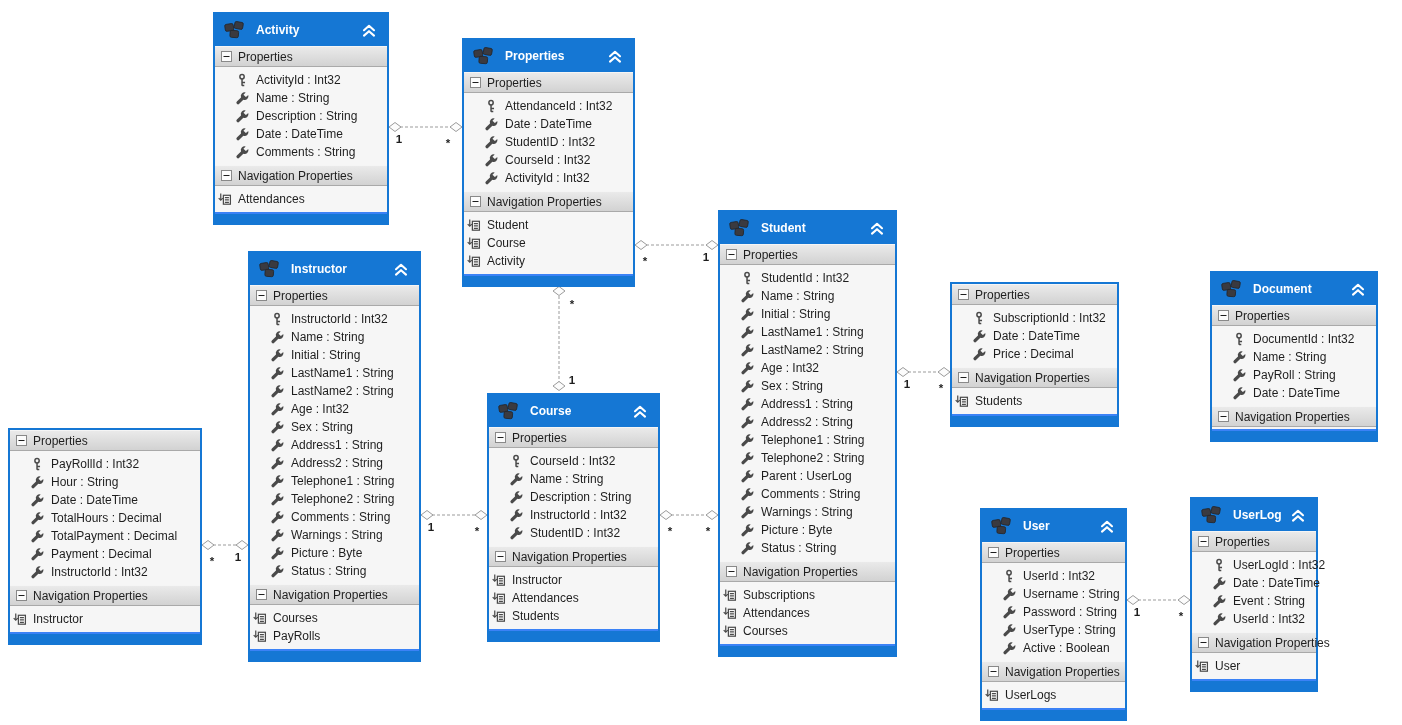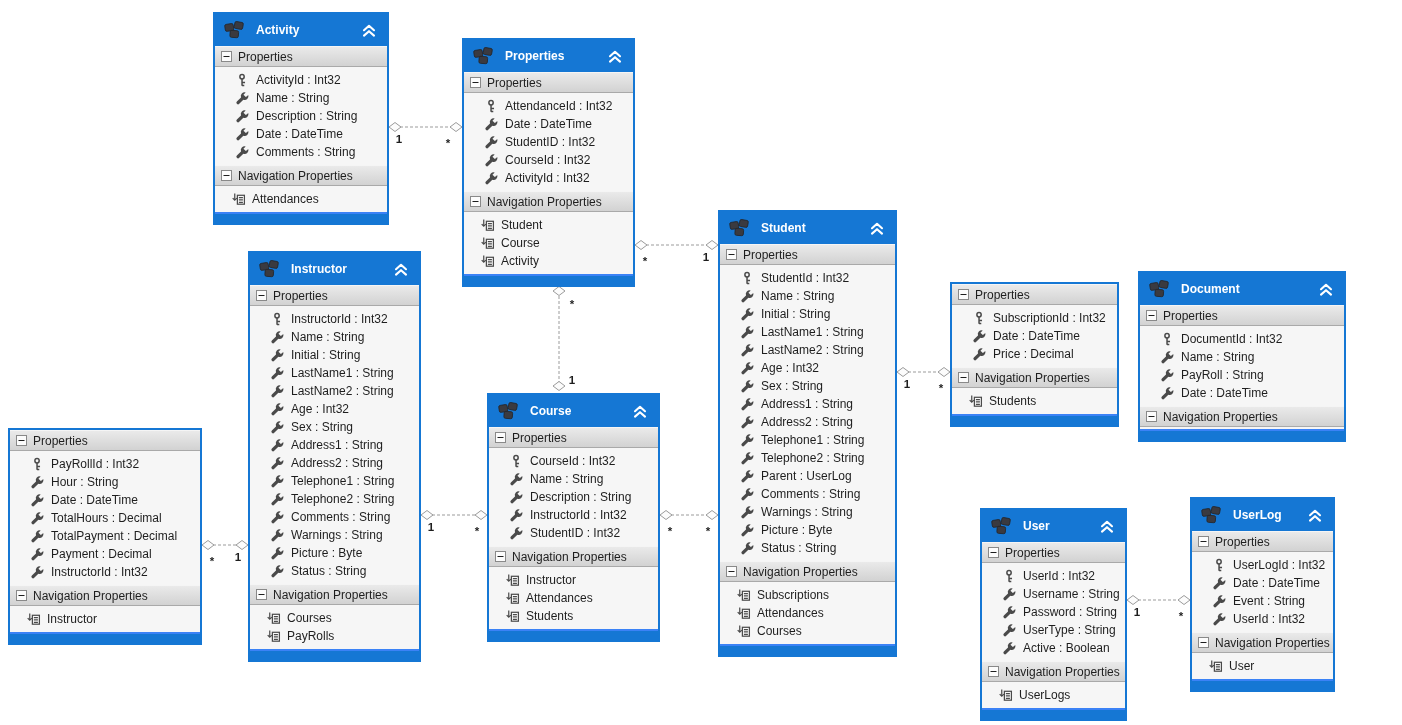--- a/index.html
+++ b/index.html
@@ -30,21 +30,21 @@
     border-top: 1px solid #f5f5f5; border-bottom: 1px solid #a9a9a9;
     font-size: 12px; color: #1e1e1e; white-space: nowrap;
   }
   .minus-icon { width: 11px; height: 11px; display: flex; flex: none; }
   .rows { background: #f6f6f6; padding: 4px 0; }
   .rows.empty { padding: 1px 0; }
   .prop-row {
     height: 18px; display: flex; align-items: center; gap: 6px;
     padding-left: 20px; font-size: 12px; color: #1e1e1e; white-space: nowrap;
   }
-  .nav-rows .prop-row { padding-left: 16px; }
+  .nav-rows .prop-row { padding-left: 2px; }
   .row-icon { width: 15px; height: 15px; display: flex; flex: none; }
   .row-icon svg, .entity-icon svg, .collapse-btn svg, .minus-icon svg { width: 100%; height: 100%; }
   .entity-footer { height: 9px; background: #1577d4; margin-top: 2px; }
 </style>
 </head>
 <body>
 
 <div class="canvas" id="canvas">
   <svg id="assoc-layer" width="1402" height="725">
       <g>
@@ -985,21 +985,21 @@
                 <rect x="6.8" y="3.5" width="7.5" height="9.5" fill="#fafafa"></rect>
                 <path d="M8.4 6h4.3M8.4 8.5h4.3M8.4 11h4.3"></path>
               </svg>
             </span>
             <span>Students</span>
           </div>
         </div>
     </div>
     <div class="entity-footer"></div>
   </div>
-    <div class="entity" style="left: 1138px; top: 271px; width: 208px;">
+    <div class="entity" style="left: 1210px; top: 271px; width: 168px;">
     <div class="entity-header">
       <span class="entity-icon">
           <svg viewBox="0 0 24 20">
             <g fill="#3a3a40" stroke="#232327" stroke-width="0.8">
               <rect x="2" y="4" width="8.5" height="7" rx="1.6" transform="rotate(-9 6 7.5)"></rect>
               <rect x="11.5" y="2" width="8.5" height="7" rx="1.6" transform="rotate(10 16 5.5)"></rect>
               <rect x="7" y="10.5" width="8.5" height="7" rx="1.6" transform="rotate(4 11 14)"></rect>
             </g>
           </svg>
         </span>
@@ -1159,21 +1159,21 @@
                 <rect x="6.8" y="3.5" width="7.5" height="9.5" fill="#fafafa"></rect>
                 <path d="M8.4 6h4.3M8.4 8.5h4.3M8.4 11h4.3"></path>
               </svg>
             </span>
             <span>UserLogs</span>
           </div>
         </div>
     </div>
     <div class="entity-footer"></div>
   </div>
-    <div class="entity" style="left: 1190px; top: 497px; width: 145px;">
+    <div class="entity" style="left: 1190px; top: 497px; width: 128px;">
     <div class="entity-header">
       <span class="entity-icon">
           <svg viewBox="0 0 24 20">
             <g fill="#3a3a40" stroke="#232327" stroke-width="0.8">
               <rect x="2" y="4" width="8.5" height="7" rx="1.6" transform="rotate(-9 6 7.5)"></rect>
               <rect x="11.5" y="2" width="8.5" height="7" rx="1.6" transform="rotate(10 16 5.5)"></rect>
               <rect x="7" y="10.5" width="8.5" height="7" rx="1.6" transform="rotate(4 11 14)"></rect>
             </g>
           </svg>
         </span>

